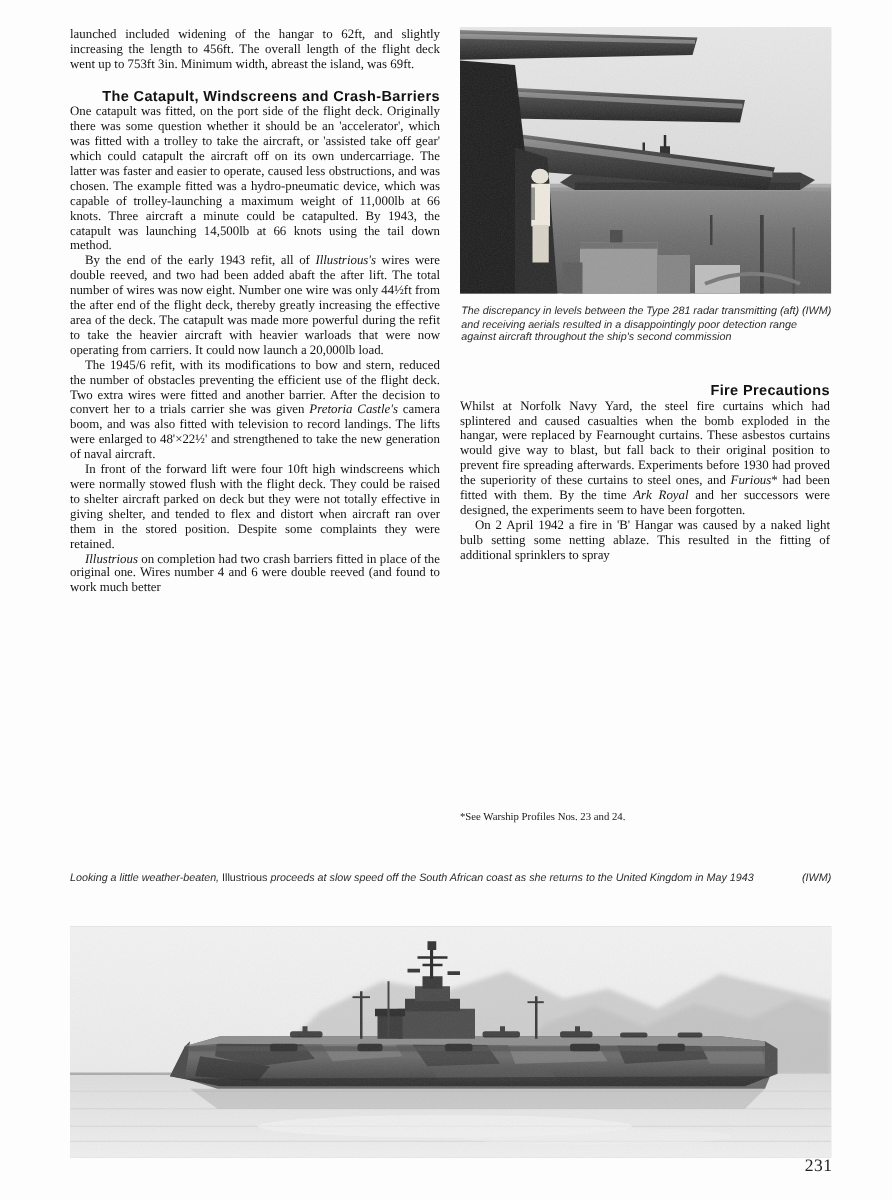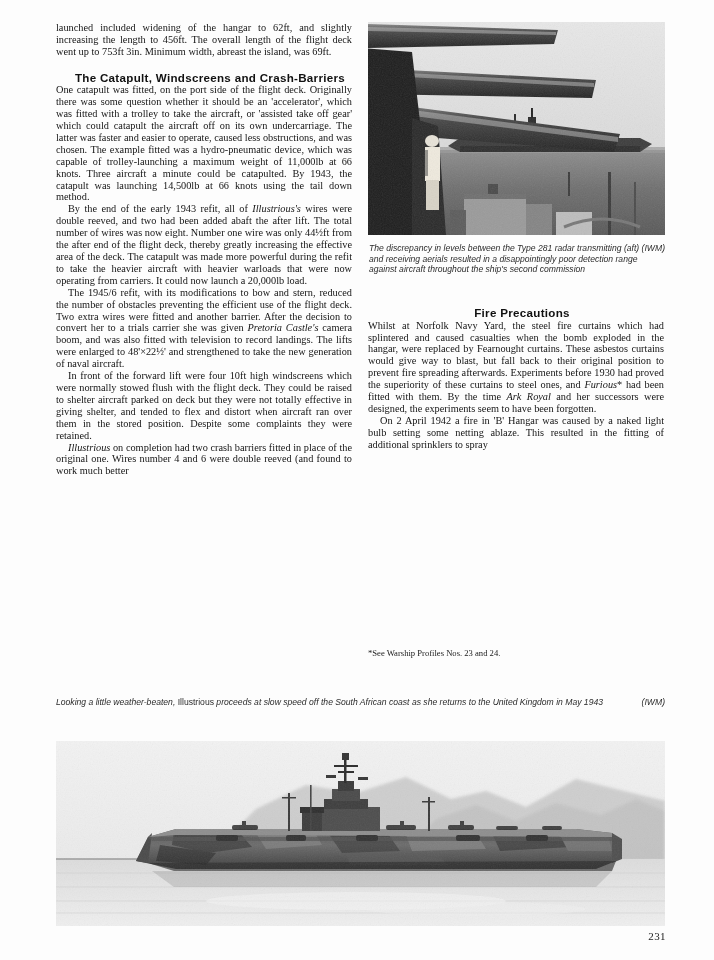--- a/index.html
+++ b/index.html
@@ -48,21 +48,21 @@
   
   .heading {
     font-family: "Liberation Sans", sans-serif;
     font-weight: bold;
     font-size: 11.6px;
     line-height: 13.6px;
     letter-spacing: 0.3px;
     color: #111;
     margin: 9px 0 2px 0;
     text-indent: 0;
-    text-align: center;
+    text-align: right;
   }
   .heading.first { margin-top: 13px; }
 
   
   .photo {
     position: absolute;
     overflow: hidden;
     background: #cfcfcf;
   }
 
@@ -118,21 +118,21 @@
     line-height: 10px;
     color: #1a1a1a;
     font-family: "Liberation Serif", serif;
   }
 
   
   .page-number {
     position: absolute;
     right: 48px;
     bottom: 18px;
-    font-size: 11px;
+    font-size: 14px;
     font-family: "Liberation Serif", serif;
     color: #222;
     letter-spacing: 0.4px;
   }
 </style>
 </head>
 <body>
 
 <div class="page">
 

